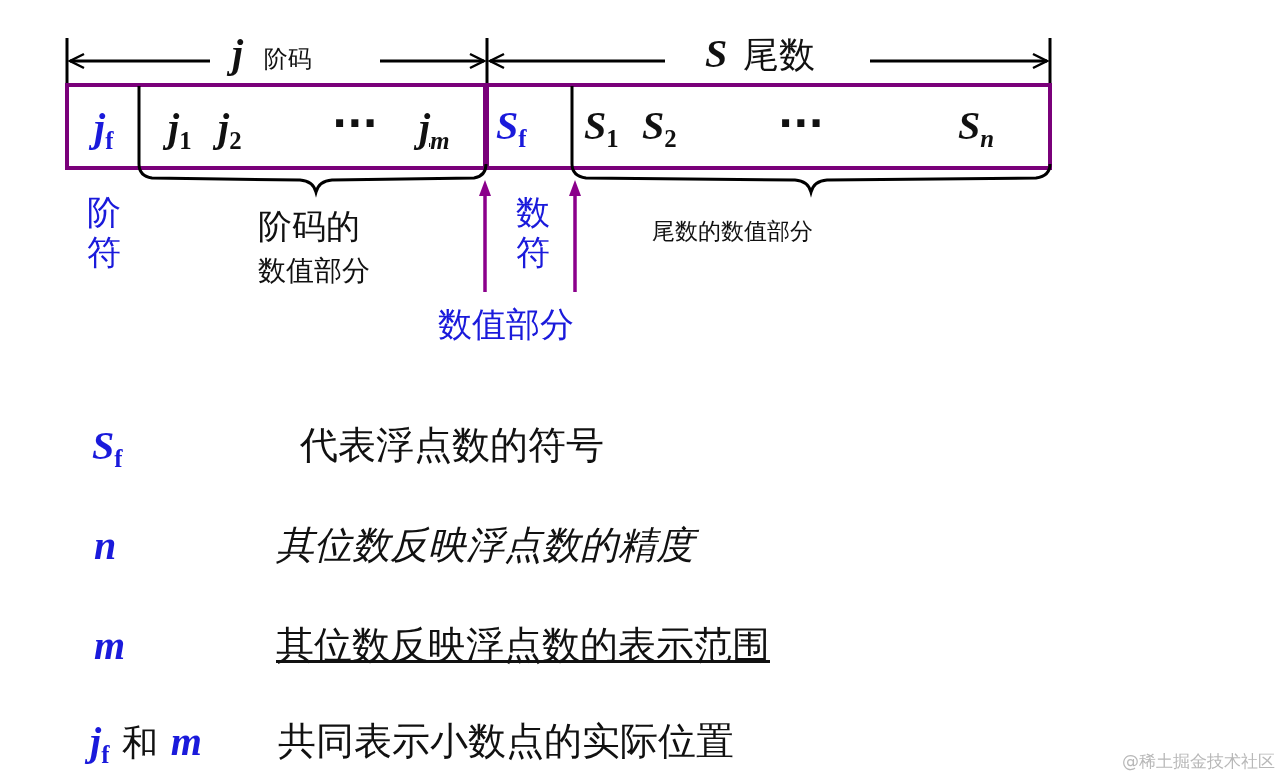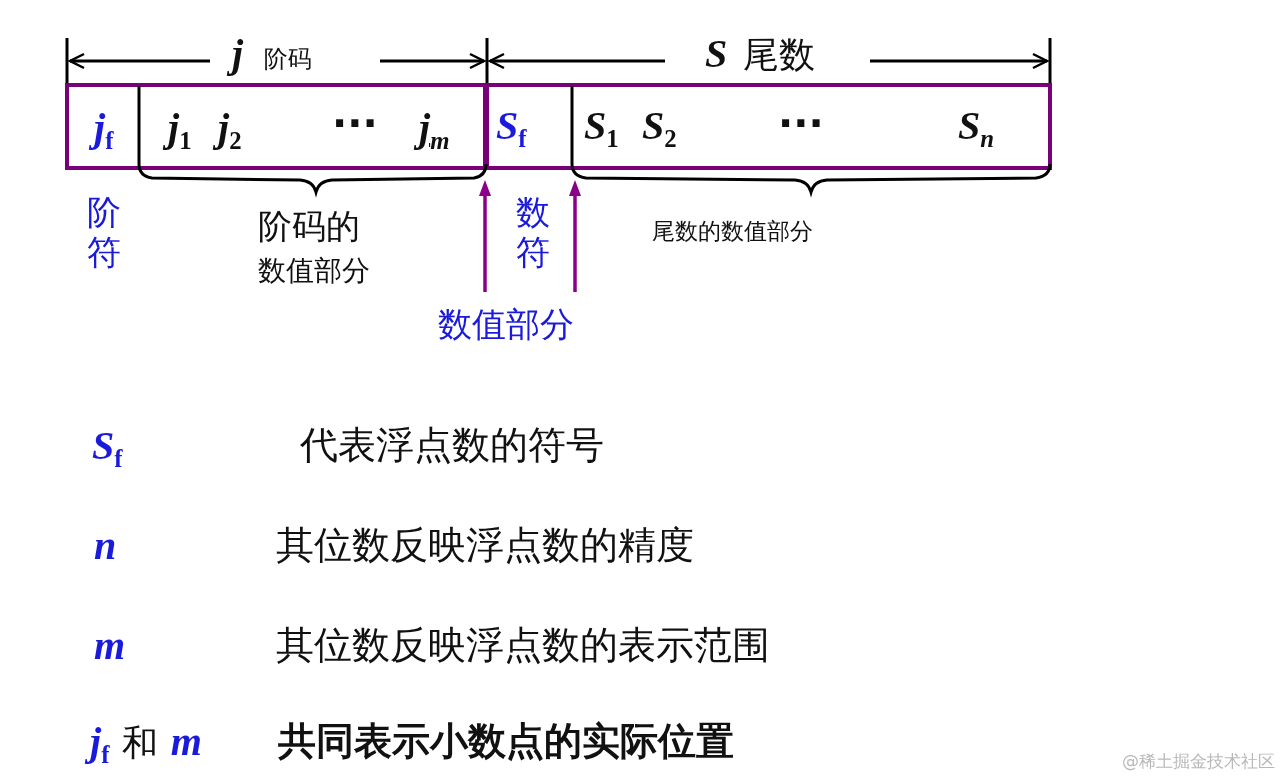--- a/index.html
+++ b/index.html
@@ -92,25 +92,25 @@
 <div class="abs vlbl blue cjk" style="left:513px; top:192px;">数符</div>
 <div class="abs blue cjk" style="left:438px; top:302px; font-size:34px;">数值部分</div>
 <div class="abs black cjk" style="left:652px; top:216px; font-size:23px;">尾数的数值部分</div>
 
 <div class="abs big blue math" style="left:92px; top:422px;">
   <span>S</span><span class="sub">f</span>
 </div>
 <div class="abs desc cjk" style="left:276px; top:420px;margin-left:24px;">代表浮点数的符号</div>
 
 <div class="abs big blue math" style="left:94px; top:522px;">n</div>
-<div class="abs desc cjk" style="left:276px; top:520px;">其位数反映浮点数的精度</div>
+<div class="abs desc cjk" style="left:276px; top:520px;font-style:italic;">其位数反映浮点数的精度</div>
 
 <div class="abs big blue math" style="left:94px; top:622px;">m</div>
-<div class="abs desc cjk" style="left:276px; top:620px;">其位数反映浮点数的表示范围</div>
+<div class="abs desc cjk" style="left:276px; top:620px;text-decoration:underline;">其位数反映浮点数的表示范围</div>
 
 <div class="abs big" style="left:90px; top:718px;">
   <span class="math blue"><span>j</span><span class="sub">f</span></span>
   <span class="cjk black" style="font-size:36px;">和</span>
   <span class="math blue">m</span>
 </div>
-<div class="abs desc cjk" style="left:278px; top:716px;font-weight:bold;">共同表示小数点的实际位置</div>
+<div class="abs desc cjk" style="left:278px; top:716px;">共同表示小数点的实际位置</div>
 
 <div class="abs wm cjk" style="left:1122px; top:750px;text-align:center;">@稀土掘金技术社区</div>
 
 </body></html>

